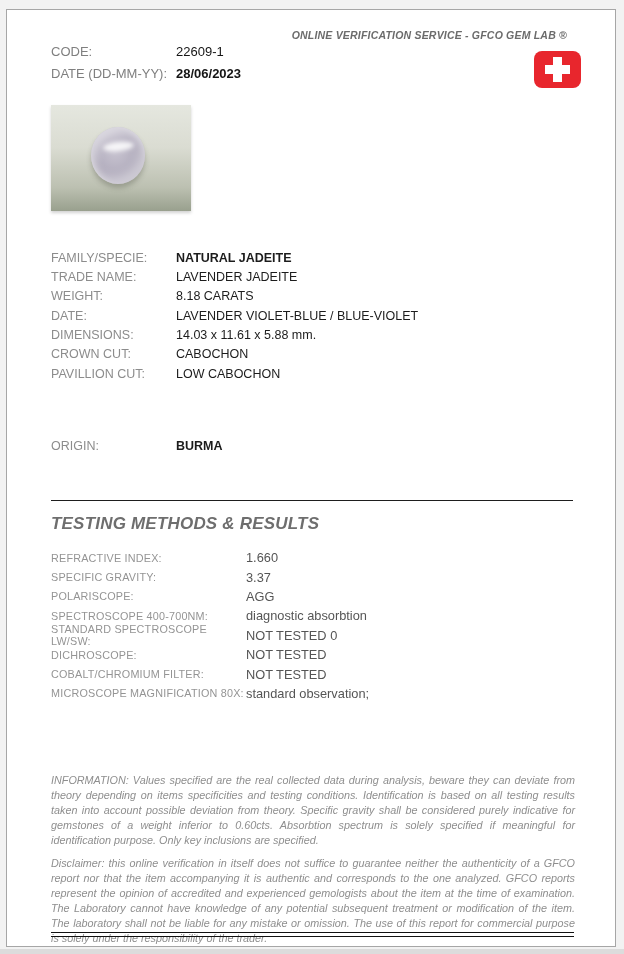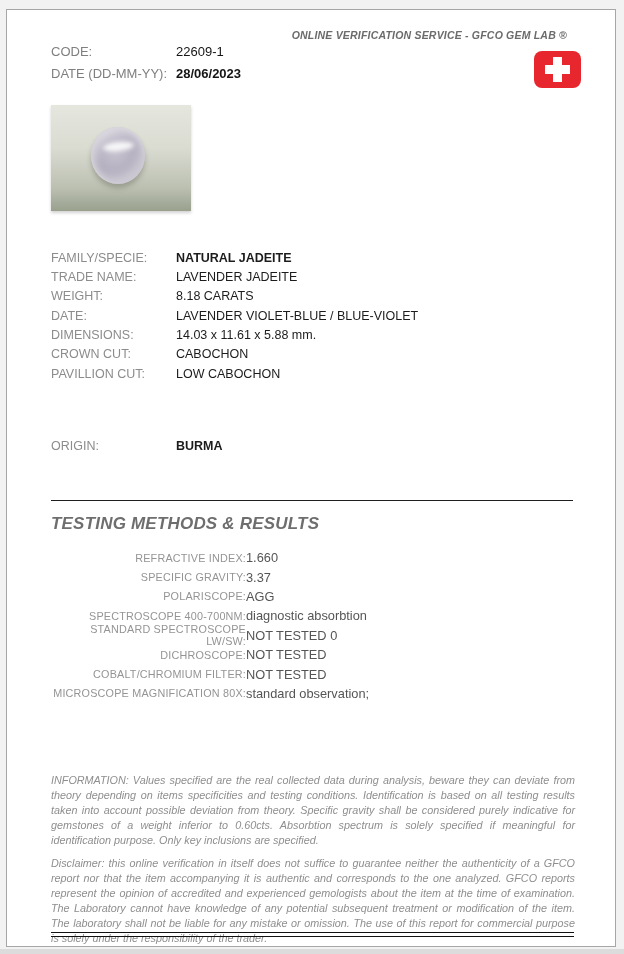--- a/index.html
+++ b/index.html
@@ -58,21 +58,21 @@
   .val-red{color:#cf2026;font-weight:normal;}
 
   .origin-block{position:absolute;left:44px;top:414px;margin-top:12px;}
 
   
   .rule{position:absolute;left:44px;top:490px;width:522px;border-top:1.6px solid #1e1e1e;}
   .section-heading{
     position:absolute;left:44px;top:504px;
     font-size:17px;font-weight:bold;font-style:italic;color:#6e6e6e;letter-spacing:.2px;
   }
-  .test-block{position:absolute;left:44px;top:538px;text-align:right;}
+  .test-block{position:absolute;left:44px;top:538px;}
   .test-row{display:flex;height:19.4px;align-items:center;}
   .test-row .lbl{width:195px;flex-shrink:0;font-size:10.8px;color:#949494;letter-spacing:.2px;}
   .test-row .val{font-size:12.8px;color:#555555;white-space:nowrap;}
 
   
   .note{
     position:absolute;left:44px;width:524px;
     font-size:10.8px;font-style:italic;color:#8e8e8e;line-height:14.9px;text-align:justify;
   }
   .note-info{top:763px;}

